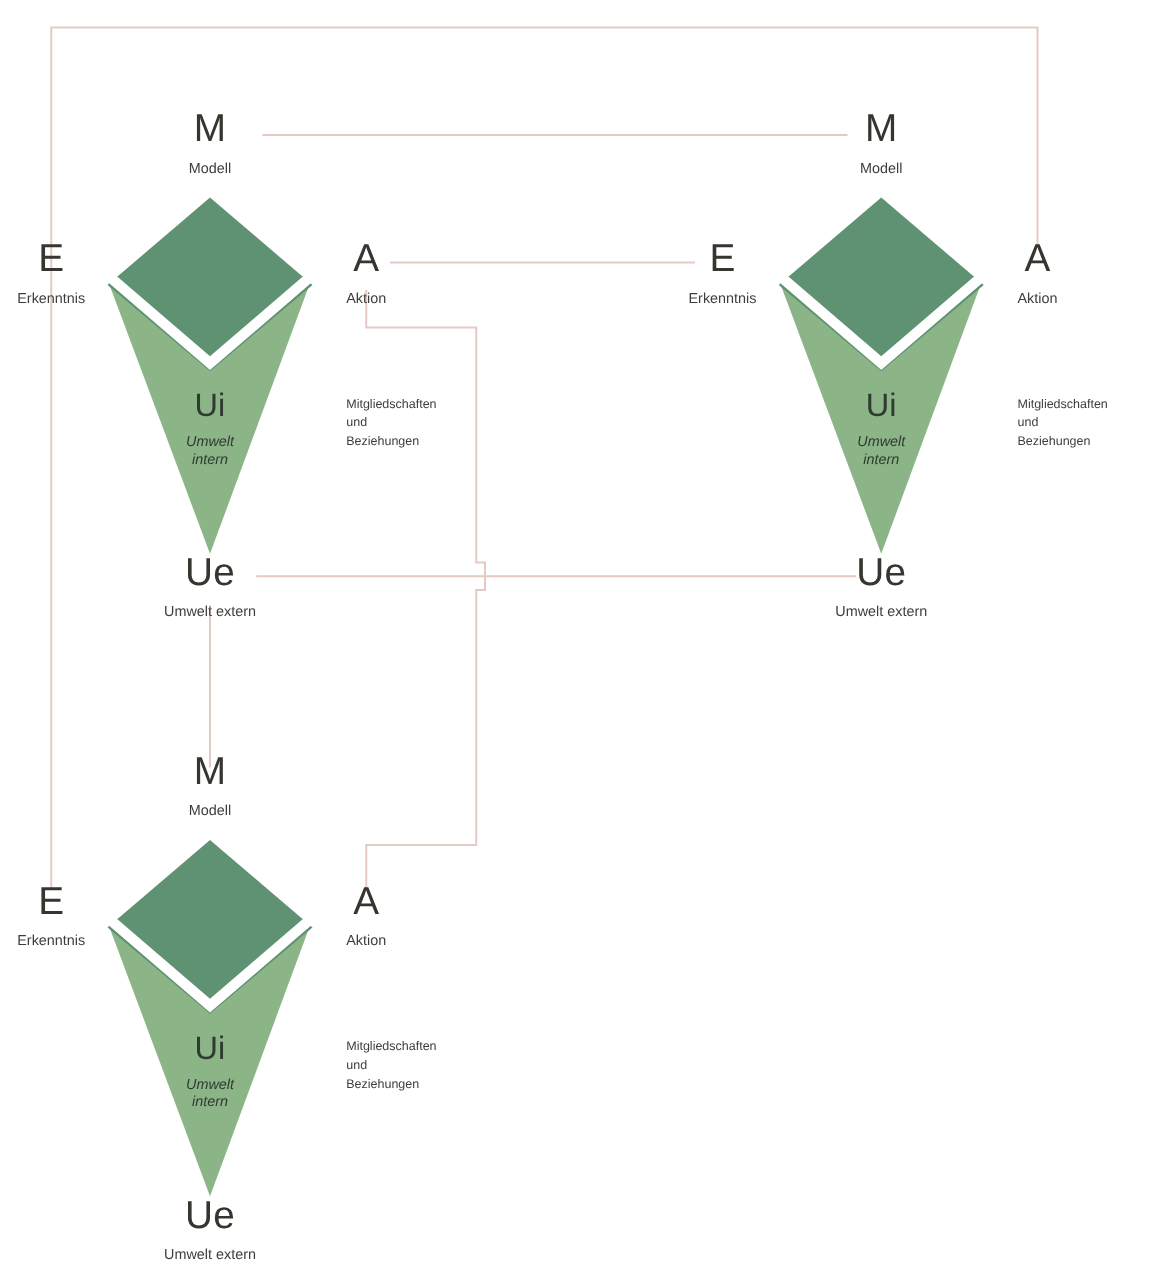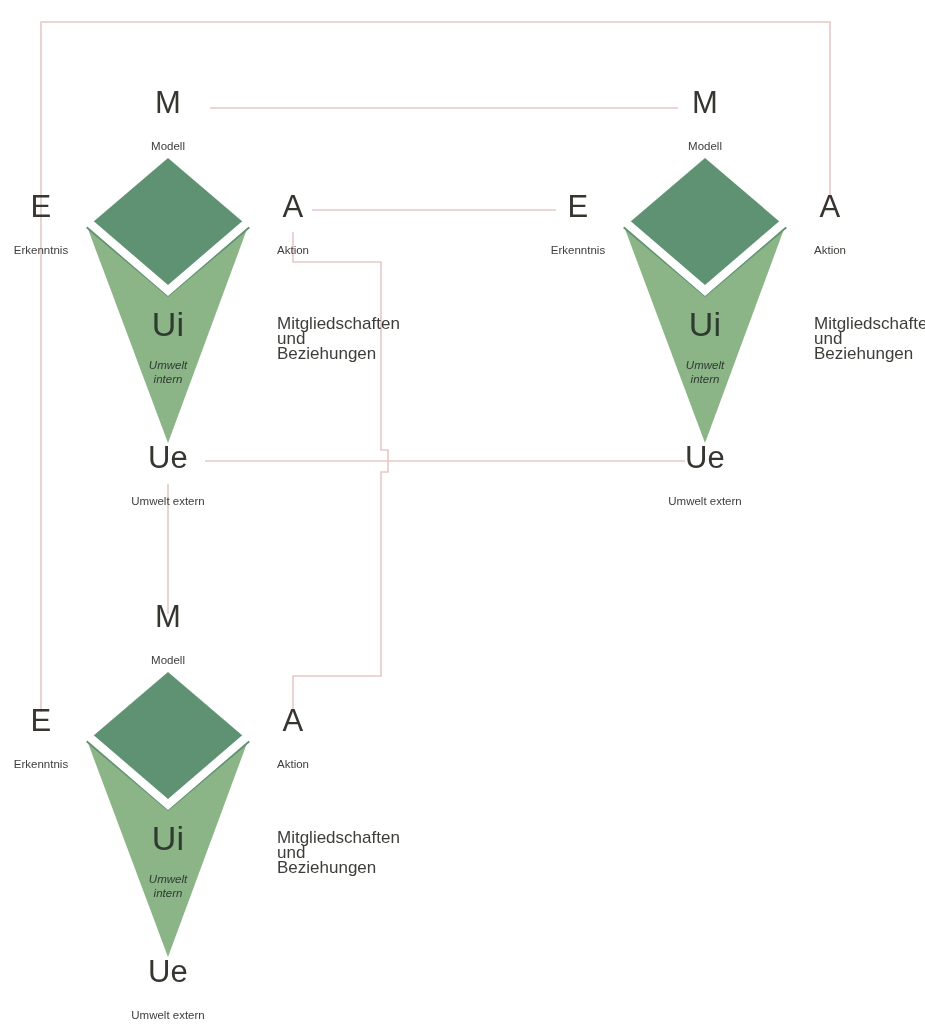--- a/index.html
+++ b/index.html
@@ -29,31 +29,31 @@
     font-weight:400;
     color:#36352f;
     letter-spacing:.2px;
   }
   .lbl .sub{
     display:block;
     font-size:11.5px;
     line-height:14px;
     font-weight:400;
     color:#3d3d3a;
-    margin-top:21px;
+    margin-top:10px;
   }
   .lbl.c{text-align:center;transform:translateX(-50%);}
 
   
-  .lbl.inner .big{font-size:34px;line-height:28px;color:#2f3a31;}
+  .lbl.inner .big{font-size:26px;line-height:28px;color:#2f3a31;}
   .lbl.inner .sub{font-size:11.5px;line-height:13.5px;color:#2f3a31;font-style:italic;}
 
   .note{
     position:absolute;
-    font-size:17px;
+    font-size:10px;
     line-height:15px;
     color:#3d3d3a;
     white-space:pre-line;
   }
 </style>
 </head>
 <body>
 
 <div id="stage">
 

